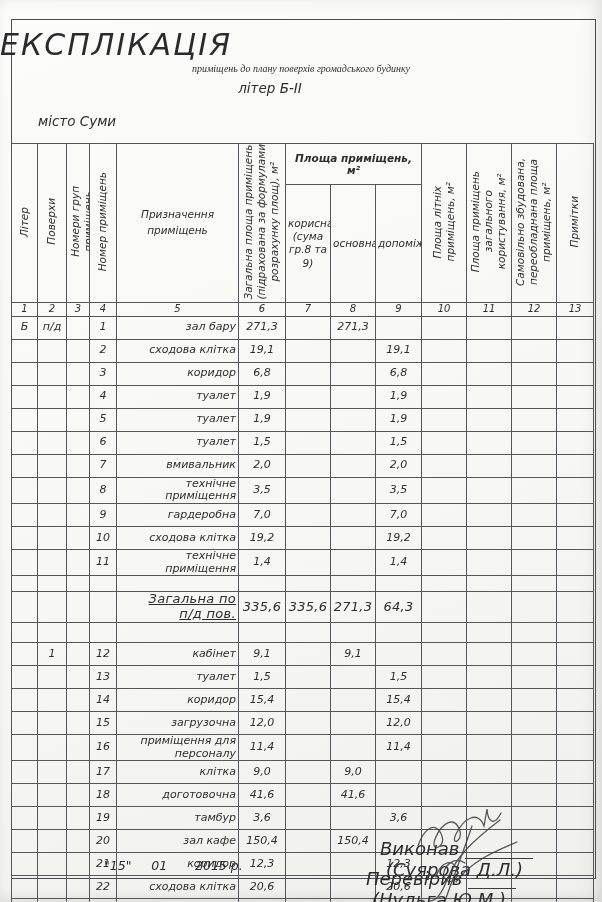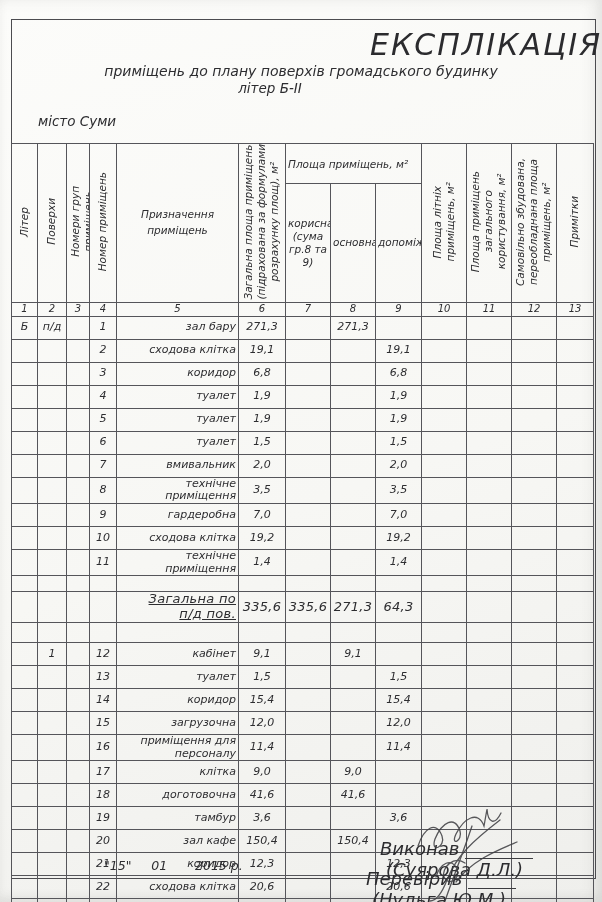--- a/index.html
+++ b/index.html
@@ -14,26 +14,27 @@
     background:linear-gradient(160deg,#fcfcfa 0%,#f7f7f4 55%,#efefec 100%);
     box-shadow:inset -8px 0 14px rgba(90,90,90,.10), inset 0 -6px 10px rgba(90,90,90,.06);
     color:#2d2d30;
     font-style:italic;
   }
   .frame{
     position:absolute;left:11px;top:19px;width:583px;height:858px;
     border:1.2px solid #4c4c50;
   }
   .title-main{
-    position:absolute;left:0;top:27px;width:602px;text-align:right;
+    position:absolute;left:0;top:27px;width:602px;text-align:left;
     font-size:30px;letter-spacing:2px;color:#2b2b2e;
   }
   .title-sub{
     position:absolute;left:0;top:63px;width:602px;text-align:center;
-    font-size:14px;
+    font-size:10px;
+    font-family:Liberation Serif, serif;
   }
   .title-liter{
     position:absolute;left:0;top:80px;width:540px;text-align:center;
     font-size:13.5px;
   }
   .addr1{position:absolute;left:38px;top:96px;font-size:13.5px;}
   .addr2{position:absolute;left:38px;top:113px;font-size:13.5px;}
 
   table.expl{
     position:absolute;left:11px;top:143px;width:583px;
@@ -113,21 +114,21 @@
         <th rowspan="2" class="vt f9"><span>Літер</span></th>
         <th rowspan="2" class="vt f9"><span>Поверхи</span></th>
         <th rowspan="2" class="vt f8"><span>Номери груп
 приміщень</span></th>
         <th rowspan="2" class="vt f8"><span>Номер приміщень</span></th>
         <th rowspan="2" class="col5h">Призначення
 приміщень</th>
         <th rowspan="2" class="vt f65"><span>Загальна площа приміщень
 (підрахована за формулами
 розрахунку площ), м²</span></th>
-        <th colspan="3" style="text-align:left;vertical-align:middle;">Площа приміщень, м²</th>
+        <th colspan="3" style="text-align:center;vertical-align:middle;font-weight:bold;">Площа приміщень, м²</th>
         <th rowspan="2" class="vt f8"><span>Площа літніх
 приміщень, м²</span></th>
         <th rowspan="2" class="vt f8"><span>Площа приміщень
 загального
 користування, м²</span></th>
         <th rowspan="2" class="vt f65"><span>Самовільно збудована,
 переобладнана площа
 приміщень, м²</span></th>
         <th rowspan="2" class="vt f9"><span>Примітки</span></th>
       </tr>

